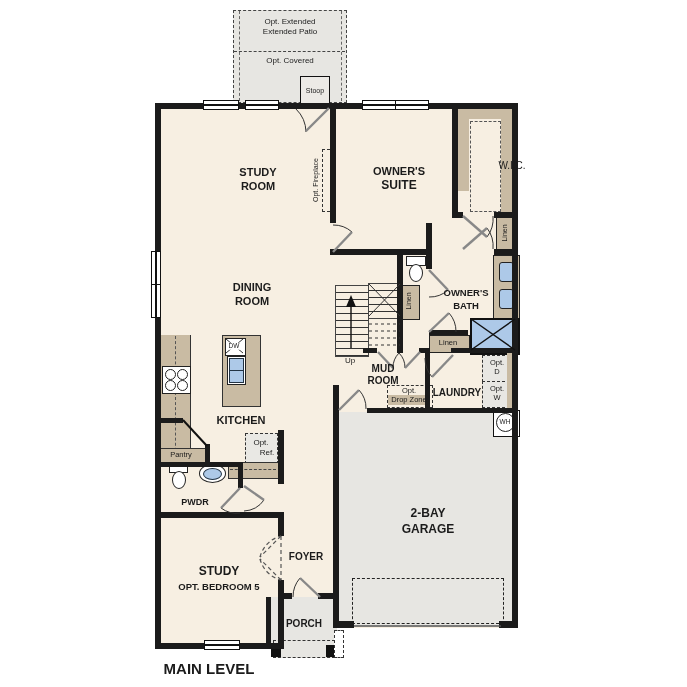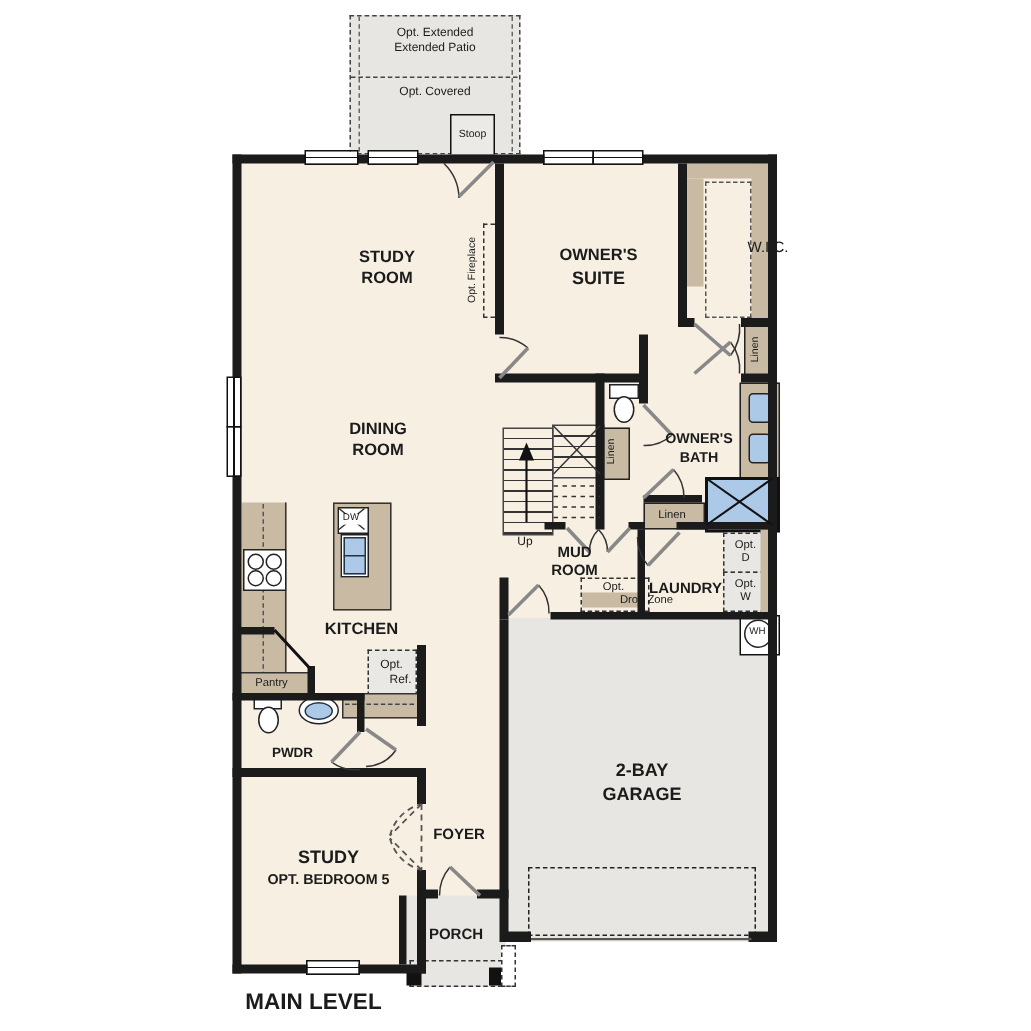--- a/index.html
+++ b/index.html
@@ -244,21 +244,21 @@
   <div class="lbl b" style="left:252px;top:301px;font-size:11px;">ROOM</div>
   <div class="lbl vtext" style="left:504px;top:233px;font-size:7px;">Linen</div>
   <div class="lbl b" style="left:466px;top:293px;font-size:9.5px;">OWNER'S</div>
   <div class="lbl b" style="left:466px;top:306px;font-size:9.5px;">BATH</div>
   <div class="lbl vtext" style="left:408px;top:301px;font-size:7px;">Linen</div>
   <div class="lbl" style="left:448px;top:343px;font-size:7.5px;">Linen</div>
   <div class="lbl" style="left:350px;top:361px;font-size:8px;">Up</div>
   <div class="lbl b" style="left:383px;top:369px;font-size:10px;">MUD</div>
   <div class="lbl b" style="left:383px;top:381px;font-size:10px;">ROOM</div>
   <div class="lbl" style="left:409px;top:391px;font-size:7.5px;">Opt.</div>
-  <div class="lbl" style="left:409px;top:400px;font-size:7.5px;margin-left:22px;">Drop Zone</div>
+  <div class="lbl" style="left:409px;top:400px;font-size:7.5px;">Drop Zone</div>
   <div class="lbl b" style="left:457px;top:393px;font-size:10px;">LAUNDRY</div>
   <div class="lbl" style="left:497px;top:363px;font-size:7.5px;">Opt.</div>
   <div class="lbl" style="left:497px;top:372px;font-size:7.5px;">D</div>
   <div class="lbl" style="left:497px;top:389px;font-size:7.5px;">Opt.</div>
   <div class="lbl" style="left:497px;top:398px;font-size:7.5px;">W</div>
   <div class="lbl b" style="left:241px;top:420px;font-size:11px;">KITCHEN</div>
   <div class="lbl" style="left:234px;top:346px;font-size:6.5px;background:#fff;padding:0 1px;">DW</div>
   <div class="lbl" style="left:181px;top:455px;font-size:7.5px;">Pantry</div>
   <div class="lbl" style="left:261px;top:443px;font-size:8px;">Opt.</div>
   <div class="lbl" style="left:261px;top:453px;font-size:8px;padding-left:12px;">Ref.</div>

